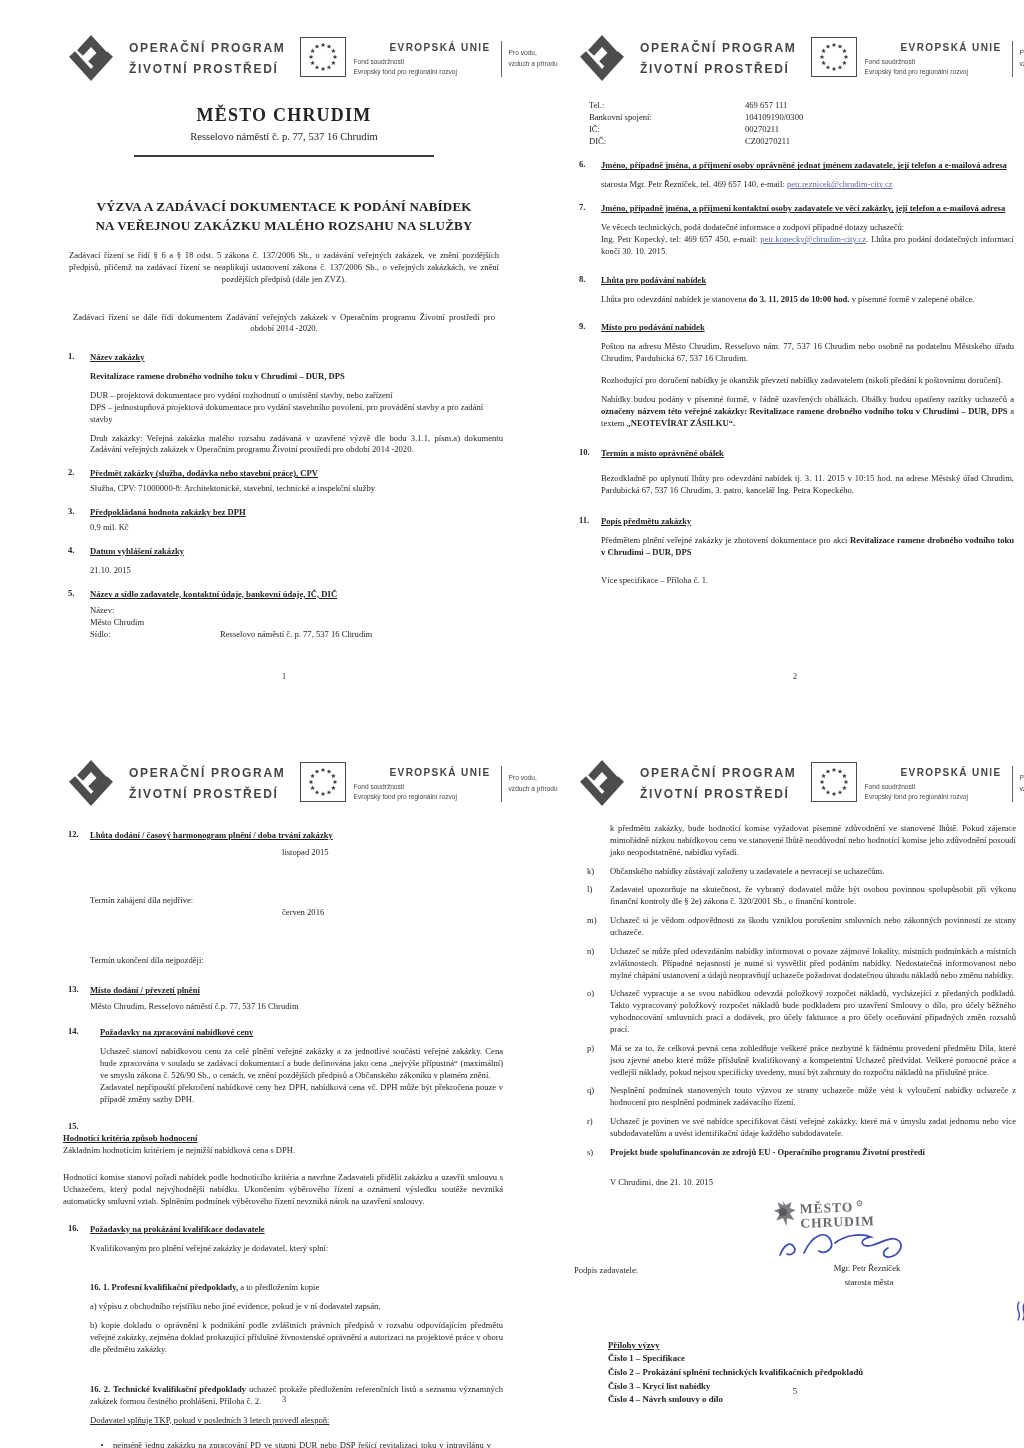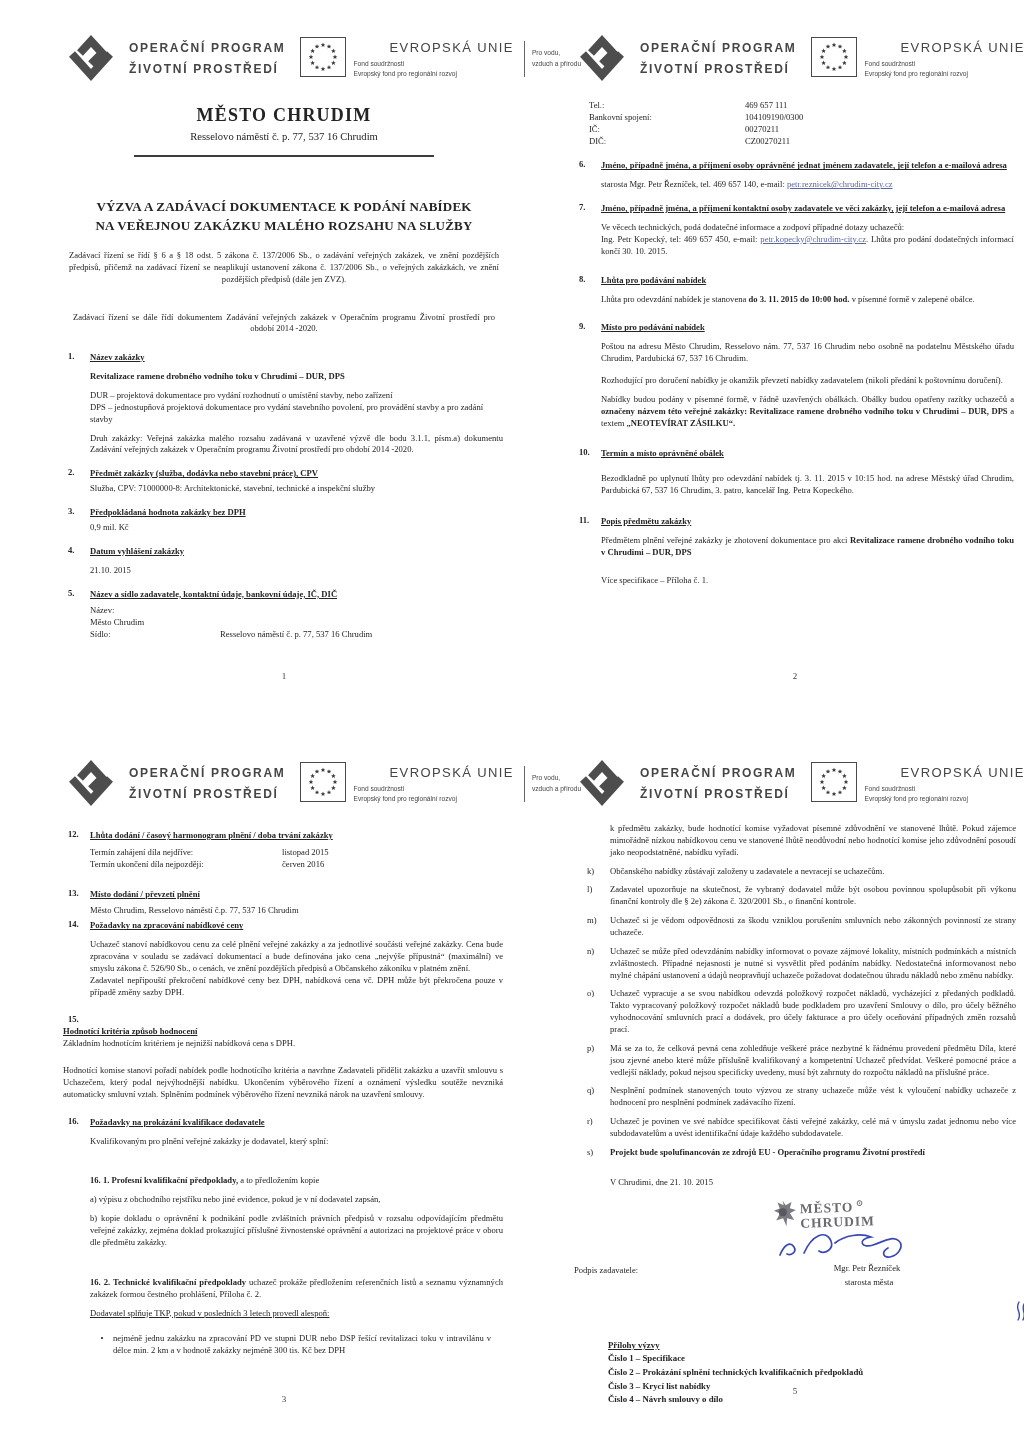--- a/index.html
+++ b/index.html
@@ -14,21 +14,21 @@
   #p3{left:63px;top:753px;height:652px;}
   #p4{left:574px;top:753px;height:644px;}
 
   
   .hdr{display:flex;align-items:center;height:62px;}
   .hdr-logo{flex:none;margin-left:2px;}
   .hdr-program{font-family:"Liberation Sans",sans-serif;font-size:12px;font-weight:bold;
     letter-spacing:1.7px;color:#454545;line-height:1.75;margin-left:12px;white-space:nowrap;}
   .eu-flag{flex:none;margin-left:14px;}
   .hdr-eu{font-family:"Liberation Sans",sans-serif;color:#454545;margin-left:8px;white-space:nowrap;}
-  .hdr-eu .l1{font-size:13px;font-weight:normal;letter-spacing:1.4px;margin-bottom:2px;padding-left:36px;}
+  .hdr-eu .l1{font-size:10px;font-weight:bold;letter-spacing:1.4px;margin-bottom:2px;padding-left:36px;}
   .hdr-eu .l2{font-size:6.6px;line-height:1.5;}
   .hdr-sep{width:1px;height:36px;background:#666;margin:0 7px 0 10px;flex:none;}
   .hdr-tag{font-family:"Liberation Sans",sans-serif;font-size:6.6px;color:#454545;line-height:1.6;white-space:nowrap;}
 
   
   .page{font-size:8.6px;line-height:1.38;}
   p{margin:0;}
   .just{text-align:justify;}
   .b{font-weight:bold;}
   .u{text-decoration:underline;}
@@ -47,21 +47,21 @@
   .items{margin-top:16px;}
   .item{display:flex;margin-top:11px;}
   .inum{flex:none;width:27px;font-weight:bold;padding-left:5px;box-sizing:border-box;}
   .ibd{flex:1;min-width:0;padding-right:2px;}
   .ittl{font-weight:bold;text-decoration:underline;line-height:1.5;}
   .ibd .sp{margin-top:7px;}
   .kv{display:flex;}
   .kv .k{flex:none;}
   .kv .v{flex:1;}
   .kvw65 .k{width:130px;}
-  .kvw190 .k{width:192px;}
+  .kvw190 .k{width:192px;margin-top:48px;}
 
   
   .info{margin:10px 0 0 15px;}
   .info .k{width:156px;}
 
   
   .subh{margin-top:28px;}
   .bullet{display:flex;margin:14px 0 0 28px;}
   .bullet .dot{flex:none;width:22px;text-align:center;}
   .bullet .bt{flex:1;text-align:justify;padding-right:14px;}
@@ -373,21 +373,21 @@
         </div>
       </div>
     </div>
     <div class="item" style="margin-top:17px;">
       <div class="inum">13.</div>
       <div class="ibd">
         <div class="ittl">Místo dodání / převzetí plnění</div>
         <p style="margin-top:4px;">Město Chrudim, Resselovo náměstí č.p. 77, 537 16 Chrudim</p>
       </div>
     </div>
-    <div class="item" style="margin-top:3px;">
+    <div class="item" style="margin-top:14px;gap:10px;">
       <div class="inum">14.</div>
       <div class="ibd">
         <div class="ittl">Požadavky na zpracování nabídkové ceny</div>
         <p class="sp just">Uchazeč stanoví nabídkovou cenu za celé plnění veřejné zakázky a za jednotlivé součásti veřejné zakázky. Cena bude zpracována v souladu se zadávací dokumentací a bude definována jako cena „nejvýše přípustná“ (maximální) ve smyslu zákona č. 526/90 Sb., o cenách, ve znění pozdějších předpisů a Občanského zákoníku v platném znění.</p>
         <p class="just">Zadavatel nepřipouští překročení nabídkové ceny bez DPH, nabídková cena vč. DPH může být překročena pouze v případě změny sazby DPH.</p>
       </div>
     </div>
     <div class="item" style="margin-top:15px;flex-direction:column;">
       <div class="inum">15.</div>
       <div class="ibd">
@@ -487,21 +487,21 @@
     <div class="li">
         <span class="ll">p)</span>
         <span class="lt">Má se za to, že celková pevná cena zohledňuje veškeré práce nezbytné k řádnému provedení předmětu Díla, které jsou zjevné anebo které může příslušně kvalifikovaný a kompetentní Uchazeč předvídat. Veškeré pomocné práce a vedlejší náklady, pokud nejsou specificky uvedeny, musí být zahrnuty do rozpočtu nákladů na příslušné práce.</span>
       </div>
     <div class="li">
         <span class="ll">q)</span>
         <span class="lt">Nesplnění podmínek stanovených touto výzvou ze strany uchazeče může vést k vyloučení nabídky uchazeče z hodnocení pro nesplnění podmínek zadávacího řízení.</span>
       </div>
     <div class="li">
         <span class="ll">r)</span>
-        <span class="lt">Uchazeč je povinen ve své nabídce specifikovat části veřejné zakázky, celé má v úmyslu zadat jednomu nebo více subdodavatelům a uvést identifikační údaje každého subdodavatele.</span>
+        <span class="lt">Uchazeč je povinen ve své nabídce specifikovat části veřejné zakázky, které má v úmyslu zadat jednomu nebo více subdodavatelům a uvést identifikační údaje každého subdodavatele.</span>
       </div>
     <div class="li">
         <span class="ll">s)</span>
         <span class="lt b">Projekt bude spolufinancován ze zdrojů EU - Operačního programu Životní prostředí</span>
       </div>
   </div>
 
   <p class="date-line">V Chrudimi, dne 21. 10. 2015</p>
 
   <div class="sigarea">

